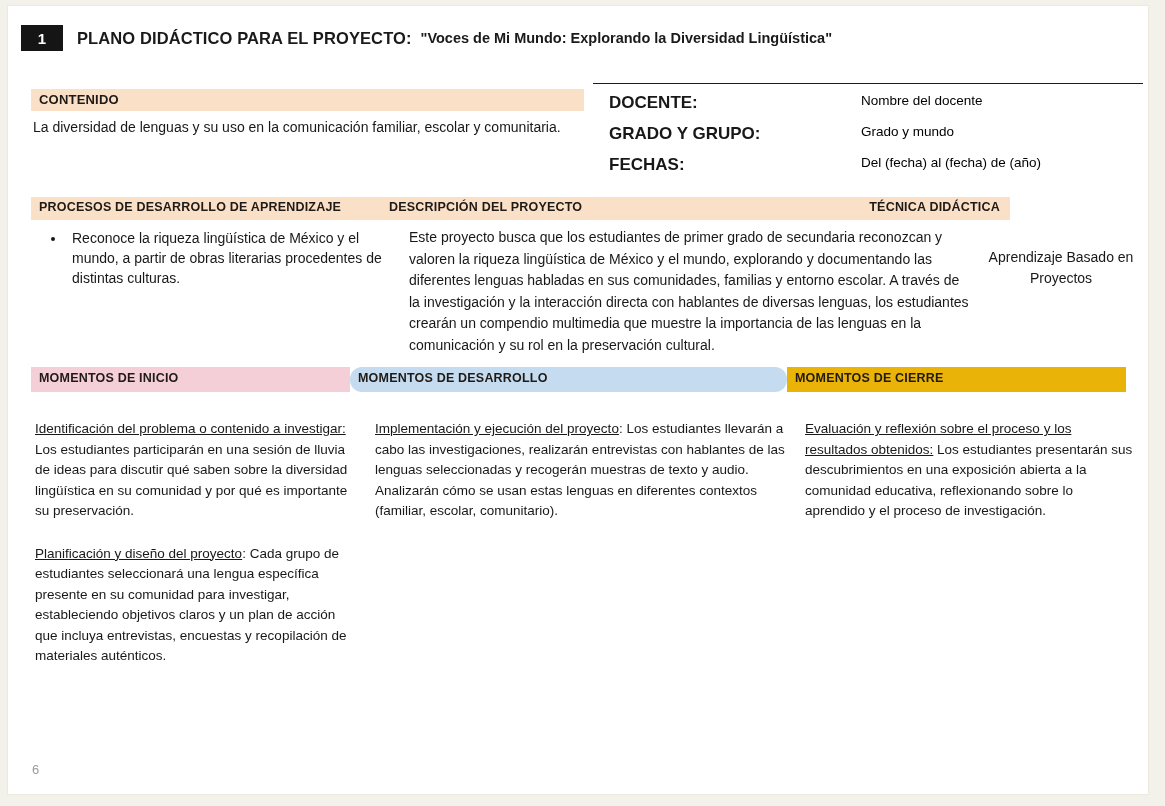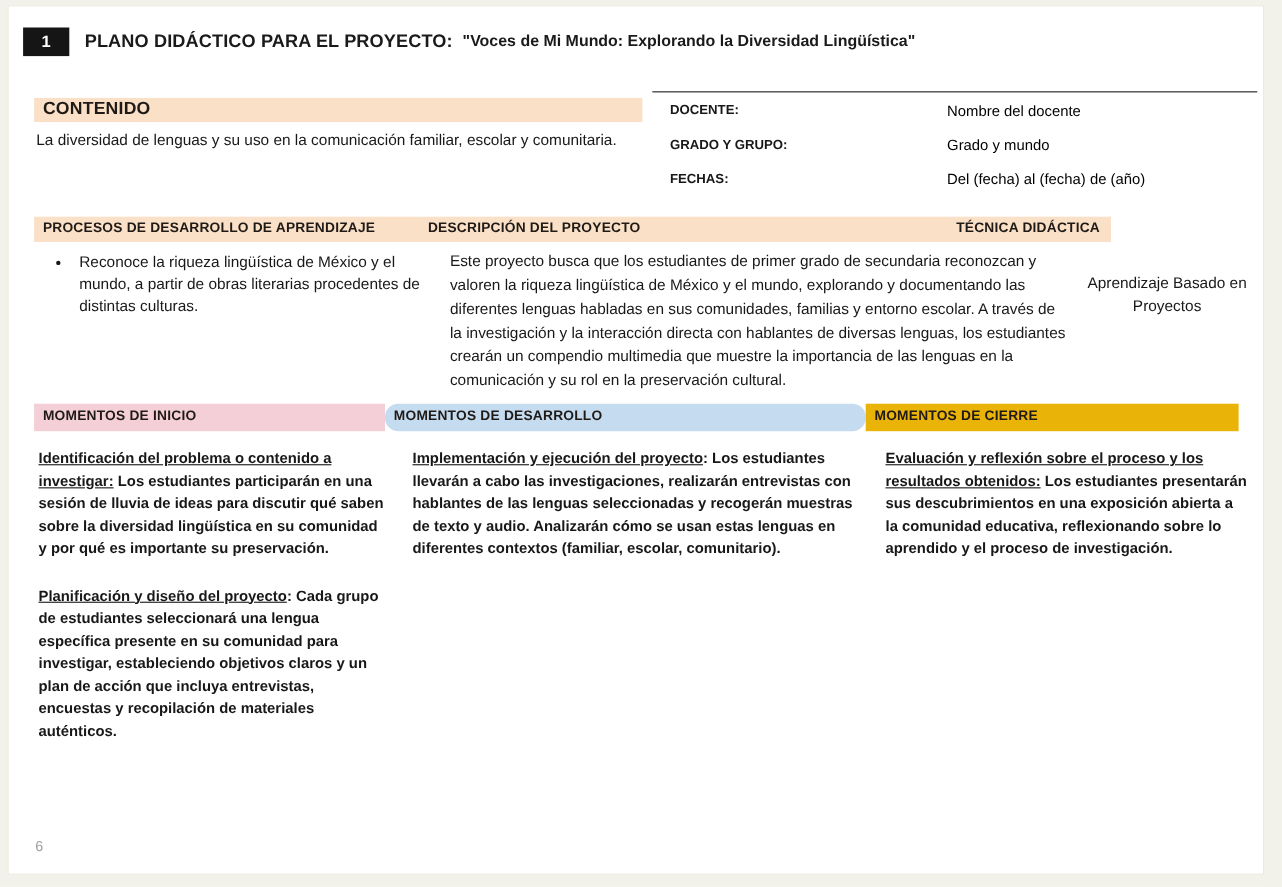--- a/index.html
+++ b/index.html
@@ -81,21 +81,21 @@
   }
   .contenido-block {
     position: absolute;
     left: 0;
     top: 6px;
     width: 553px;
   }
   .band-peach {
     background: #fbe0c8;
     color: #1f1a16;
-    font-size: 16px;
+    font-size: 13px;
     font-weight: bold;
     letter-spacing: 0.2px;
     padding: 4px 8px 5px 8px;
     box-sizing: border-box;
     height: 22px;
     line-height: 13px;
   }
   .contenido-text {
     font-size: 14px;
     color: #181818;
@@ -112,21 +112,21 @@
     padding-top: 9px;
     box-sizing: border-box;
   }
   .docente-row {
     display: flex;
     height: 31px;
     align-items: flex-start;
   }
   .docente-label {
     width: 268px;
-    font-size: 12px;
+    font-size: 17px;
     font-weight: bold;
     color: #181818;
     padding-left: 16px;
     box-sizing: border-box;
   }
   .docente-value {
     font-size: 13.5px;
     color: #000000;
   }
 
@@ -215,24 +215,23 @@
     line-height: 13px;
   }
   .mb-inicio { width: 319px; background: #f4cfd7; }
   .mb-desarrollo { width: 437px; background: #c5dcf0; border-radius: 12px; }
   .mb-cierre { width: 339px; background: #eab308; }
 
   
   .momentos-body {
     position: absolute;
     left: 22px;
-    top: 400px;
+    top: 412px;
     width: 1112px;
     height: 310px;
-    font-weight: bold;
   }
   .mcol {
     position: absolute;
     top: 0;
     font-size: 13.5px;
     color: #181818;
     line-height: 20.5px;
   }
   .mcol-1 { left: 4px;   width: 316px; }
   .mcol-2 { left: 344px; width: 410px; }

